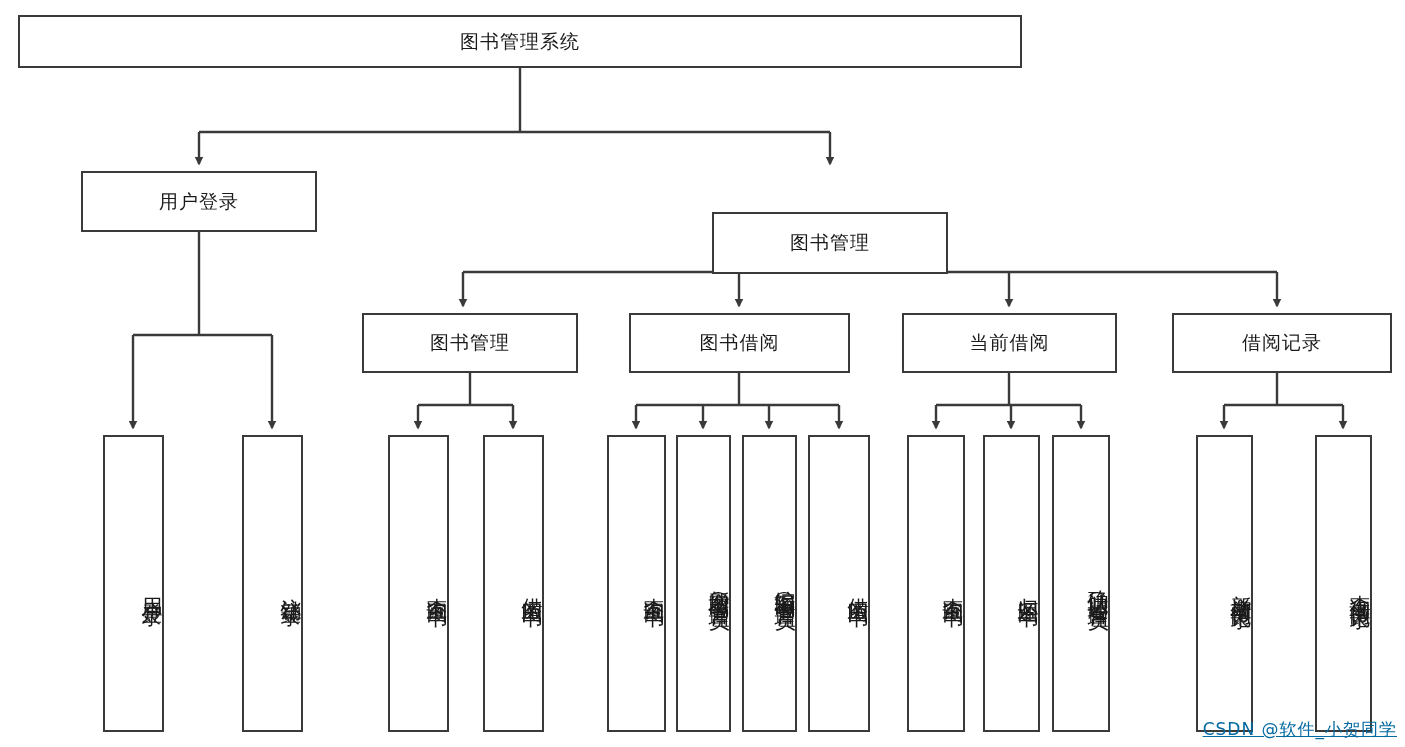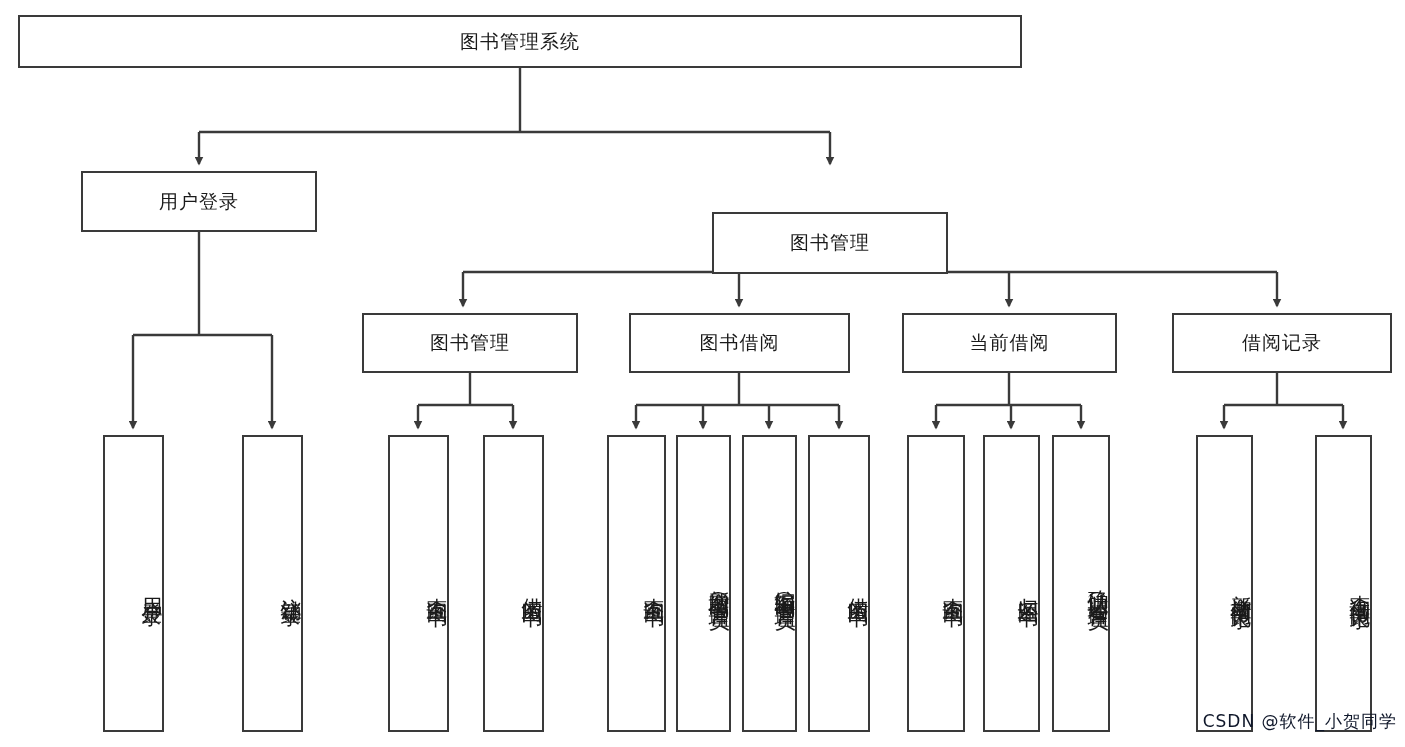--- a/index.html
+++ b/index.html
@@ -50,25 +50,26 @@
     line-height: 1;
   }
   .node.vert > span {
     display: block;
     writing-mode: vertical-rl;
     text-orientation: upright;
   }
   #watermark {
     position: absolute;
     right: 8px;
-    bottom: 14px;
+    bottom: 6px;
     font-size: 17px;
-    color: #0f172a;
+    color: #0369a1;
     letter-spacing: 1px;
     white-space: nowrap;
+    text-decoration: underline;
   }
 </style>
 </head>
 <body>
 
 <div id="diagram-root">
 
   <svg id="edge-layer" viewBox="0 0 1405 747">
     <defs>
       <marker id="arrow" markerWidth="9" markerHeight="9" refX="7.5" refY="4.5" orient="auto" markerUnits="userSpaceOnUse">

